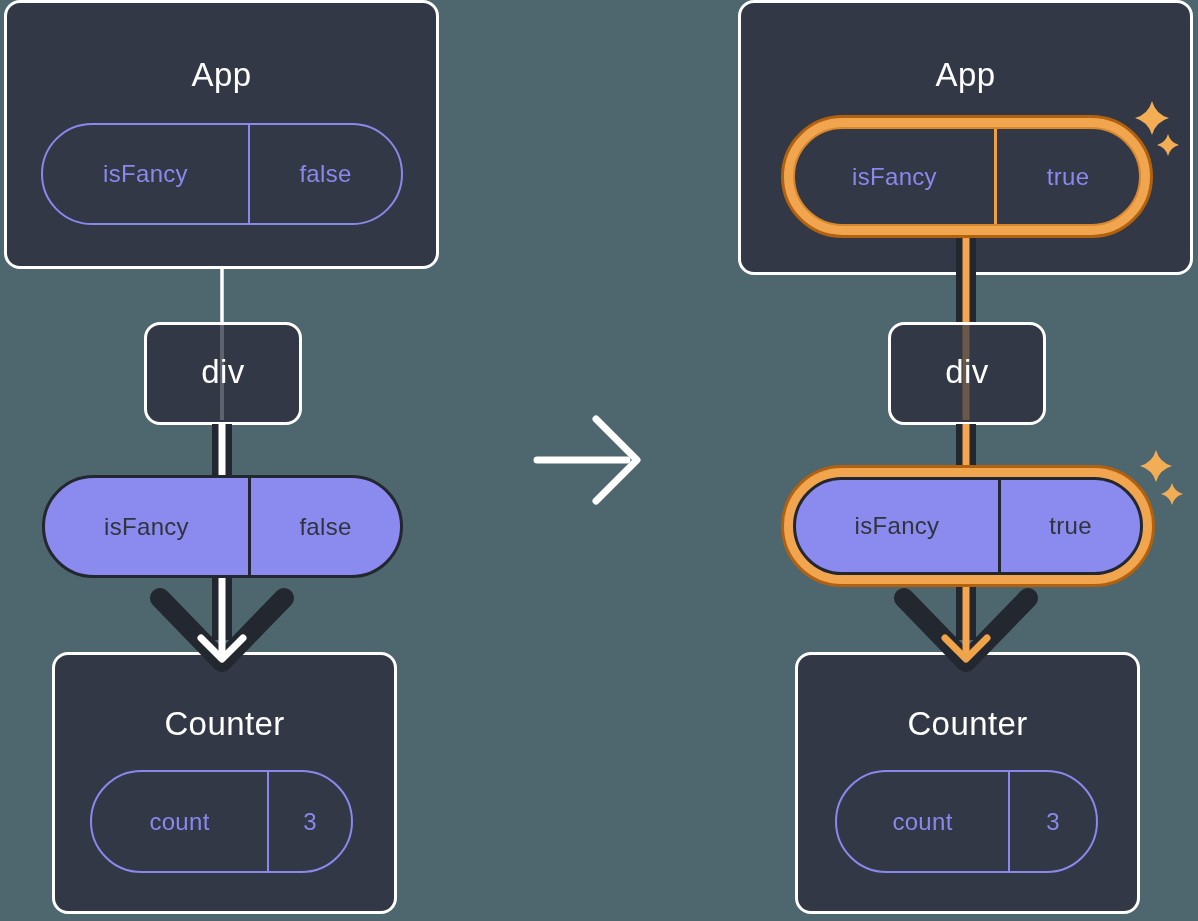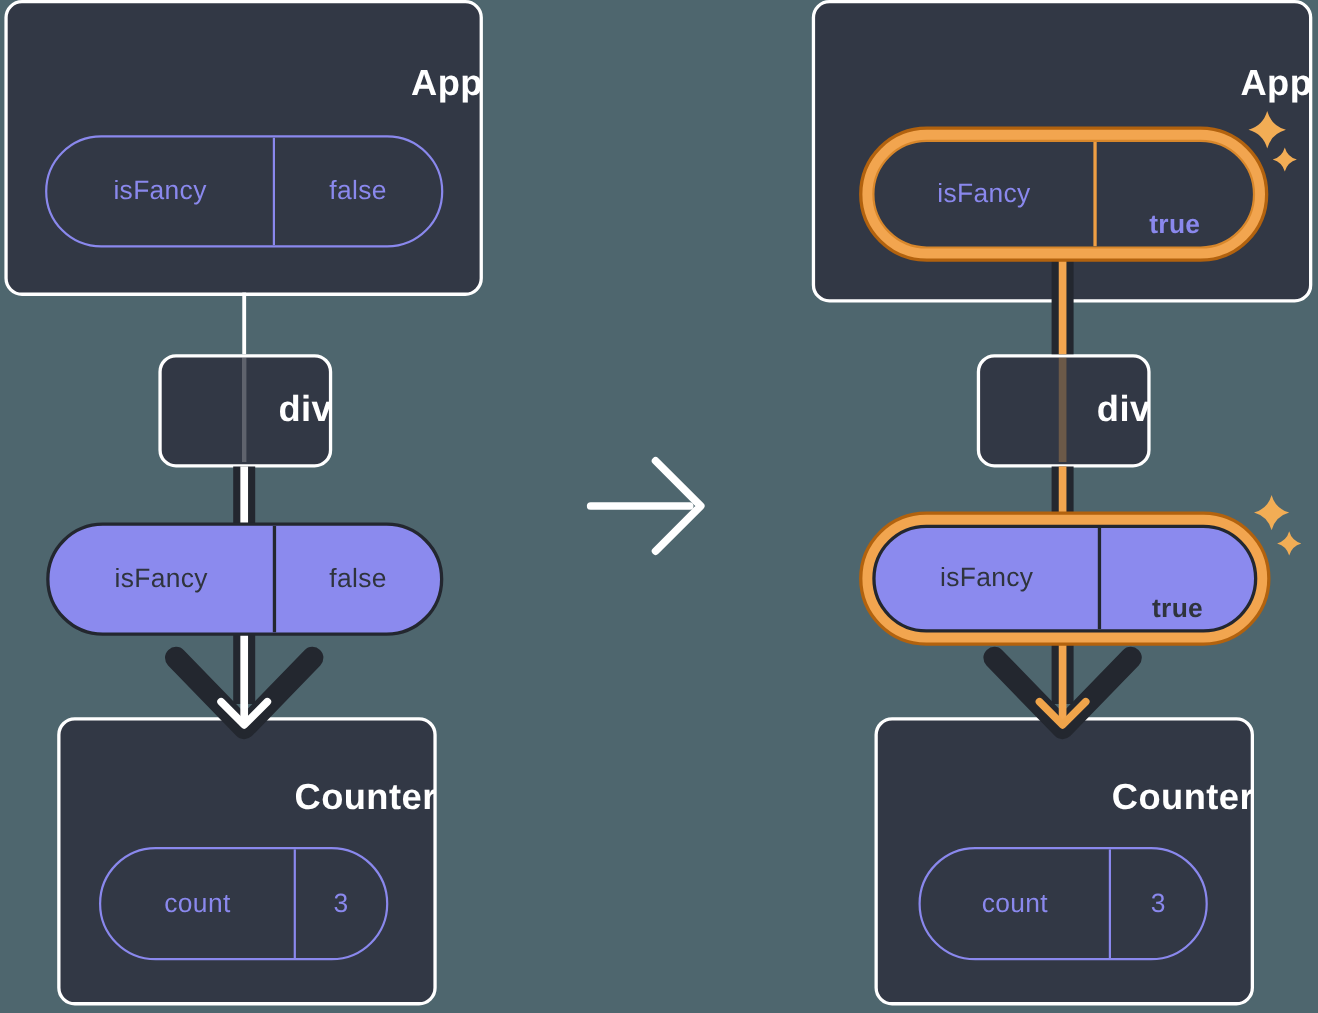--- a/index.html
+++ b/index.html
@@ -5,41 +5,41 @@
   html,body{margin:0;padding:0;background:#4e666e;}
   #stage{
     position:relative;width:1198px;height:921px;background:#4e666e;overflow:hidden;
     font-family:"Liberation Sans", sans-serif;
   }
   .box{
     position:absolute;background:#323845;border:3px solid #ffffff;border-radius:16px;
     box-sizing:border-box;z-index:1;
   }
   .box-title{
-    position:absolute;color:#ffffff;font-size:33px;font-weight:700;letter-spacing:.4px;
-    text-align:right;z-index:6;line-height:38px;
+    position:absolute;color:#ffffff;font-size:33px;font-weight:400;letter-spacing:.4px;
+    text-align:center;z-index:6;line-height:38px;
   }
   .edges{position:absolute;left:0;top:0;z-index:3;pointer-events:none;}
   .pill{
     position:absolute;display:flex;box-sizing:border-box;border-radius:999px;overflow:hidden;
     font-size:24px;letter-spacing:.3px;z-index:5;
   }
   .pill .seg{display:flex;align-items:center;justify-content:center;height:100%;box-sizing:border-box;}
   .pill .seg-r{flex:1;}
   .pill-outline{border:2.5px solid #8a88ed;color:#8a88ed;background:transparent;}
   .pill-outline .seg-l{border-right:2.5px solid #8a88ed;}
   .pill-solid{background:#8b8aee;border:3px solid #23272f;color:#2f343d;}
   .pill-solid .seg-l{border-right:3px solid #23272f;}
   .pill-dark-hl{background:#323845;border:2px solid #d8872b;color:#8a88ed;}
   .pill-dark-hl .seg-l{border-right:3px solid #ef9f44;}
   .ring{
     position:absolute;border-radius:999px;background:#f2a54f;border:3px solid #b2620e;
     box-sizing:border-box;z-index:4;
   }
-  .bold{font-weight:700;margin-top:28px;}
+  .bold{font-weight:400;}
 </style>
 </head>
 <body>
 
 <div id="stage">
 
   
   <div style="display:contents">
     <div class="box" style="left:4px;top:0;width:435px;height:269px;"></div>
     <div class="box-title" style="left:4px;top:56px;width:435px;">App</div>

